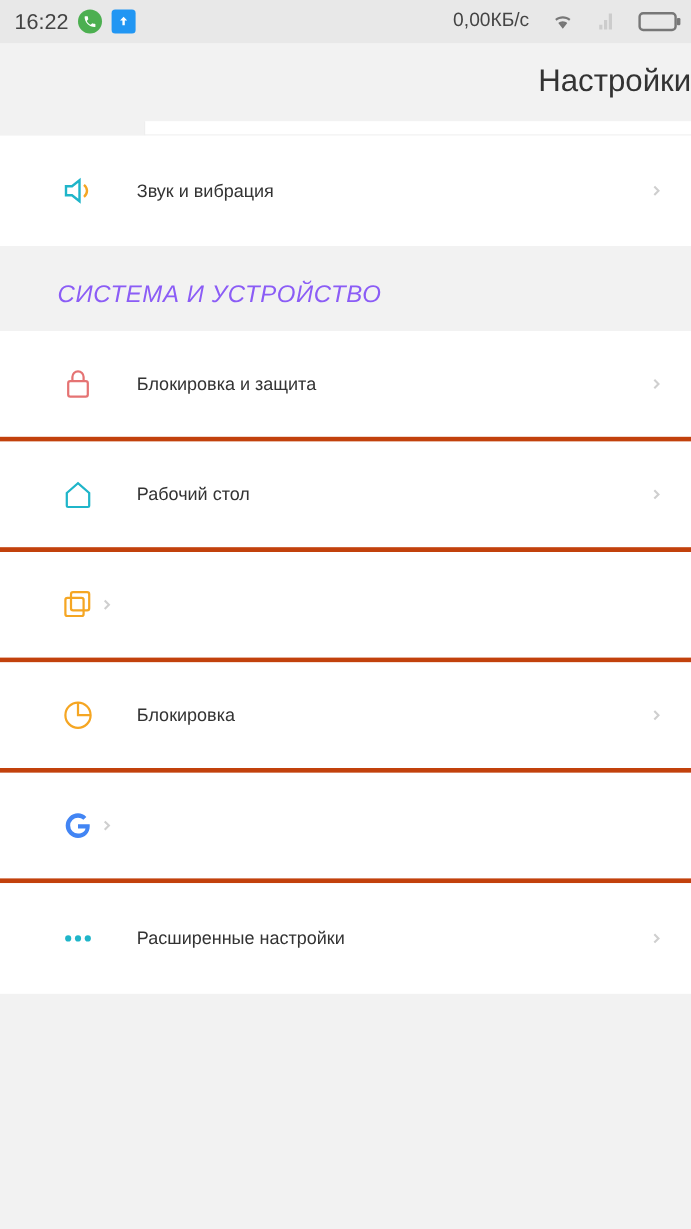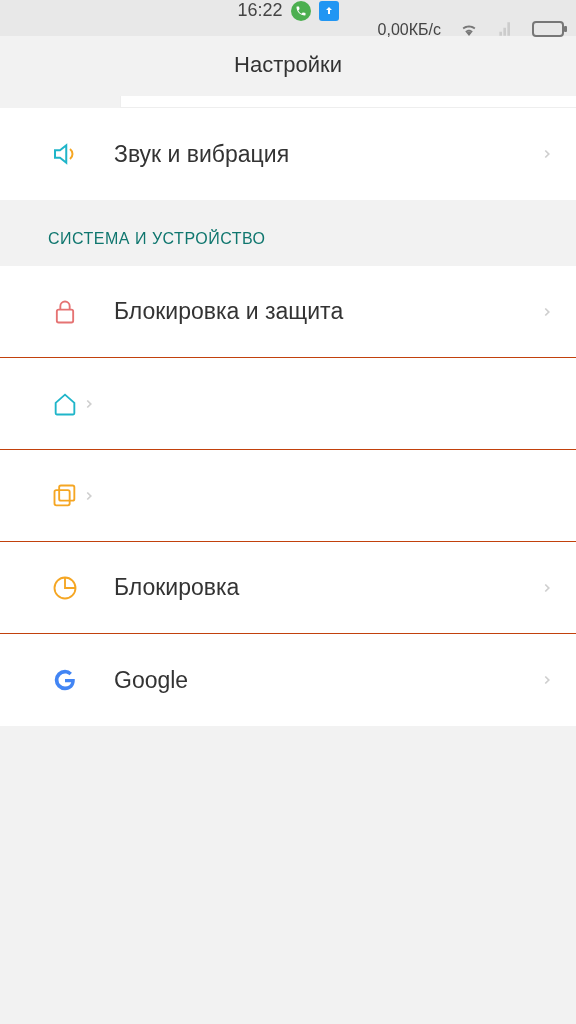--- a/index.html
+++ b/index.html
@@ -11,79 +11,80 @@
     overflow: hidden;
   }
   .status-bar {
     height: 36px;
     background: #e8e8e8;
     display: flex;
     align-items: center;
     padding: 0 12px;
     font-size: 18px;
     color: #444;
-    flex-direction: column;
   }
   .status-left { display: flex; align-items: center; gap: 8px; }
-  .status-right { margin-left: auto; display: flex; gap: 17px; font-size: 16px; }
+  .status-right { margin-left: auto; display: flex; align-items: center; gap: 17px; font-size: 16px; }
   .status-time { font-weight: 500; }
   .phone-icon {
     width: 20px; height: 20px; background: #4caf50; border-radius: 50%;
     display: flex; align-items: center; justify-content: center;
   }
   .upload-icon {
     width: 20px; height: 20px; background: #2196f3;
     display: flex; align-items: center; justify-content: center; border-radius: 3px;
   }
   .header {
     background: #f2f2f2;
     padding: 16px 0 18px;
     text-align: center;
   }
   .header-title {
-    font-size: 22px;
+    font-size: 26px;
     font-weight: 500;
     color: #333;
+    text-align: right;
   }
   .partial-item {
     height: 12px;
     background: #fff;
     margin-left: 120px;
     border-left: 1px solid #eee;
     border-bottom: 1px solid #eee;
   }
   .item {
     background: #fff;
     height: 92px;
     display: flex;
     align-items: center;
     padding: 0 22px 0 48px;
-    border-bottom: 1px solid #c2410c;
+    border-bottom: 4px solid #c2410c;
   }
   .item:last-of-type { border-bottom: none; }
   .item-icon {
     width: 34px;
     display: flex;
     align-items: center;
     justify-content: center;
   }
   .item-label {
     flex: 1;
-    font-size: 23px;
+    font-size: 15px;
     color: #333;
     margin-left: 32px;
   }
   .chevron {
     color: #cfcfcf;
   }
   .section-header {
     padding: 30px 48px 18px;
-    font-size: 16px;
-    color: #0f766e;
+    font-size: 20px;
+    color: #8b5cf6;
     letter-spacing: 0.5px;
+    font-style: italic;
   }
   .group { background: #fff; }
   .highlighted {
     position: relative;
   }
   .highlight-border {
     position: absolute;
     top: -5px; left: 32px; right: 16px; bottom: -5px;
     border: 8px solid #f58b1e;
     border-radius: 8px;
@@ -177,20 +178,21 @@
     </span>
   </div>
 
 
   <div class="item">
     <span class="item-icon">
       <svg width="28" height="28" viewBox="0 0 24 24" fill="none" stroke="#1fb5c9" stroke-width="1.6">
           <path d="M4 11l8-7 8 7v9a1 1 0 0 1-1 1H5a1 1 0 0 1-1-1v-9z"></path>
         </svg>
     </span>
+    <span class="item-label">Рабочий стол</span>
     <span class="chevron">
       <svg width="14" height="22" viewBox="0 0 24 24" fill="none" stroke="currentColor" stroke-width="3">
           <path d="M9 6l6 6-6 6"></path>
         </svg>
     </span>
   </div>
 
   <div class="item">
     <span class="item-icon">
       <svg width="28" height="28" viewBox="0 0 24 24" fill="none" stroke="#f5a623" stroke-width="1.6">
@@ -220,22 +222,36 @@
         </svg>
     </span>
   </div>
 
   <div class="item">
     <span class="item-icon">
       <svg width="28" height="28" viewBox="0 0 24 24">
           <path fill="#4285F4" d="M21.35 11.1H12v2.9h5.35c-.5 2.4-2.5 3.6-5.35 3.6A5.6 5.6 0 1 1 12 6.4c1.5 0 2.8.55 3.85 1.5l2.1-2.1A8.8 8.8 0 0 0 12 3.2a8.8 8.8 0 1 0 0 17.6c5.05 0 8.4-3.55 8.4-8.55 0-.4-.03-.8-.05-1.15z"></path>
         </svg>
     </span>
-    <span class="item-label">Google</span>
-    <span class="chevron">
-      <svg width="14" height="22" viewBox="0 0 24 24" fill="none" stroke="currentColor" stroke-width="3">
-          <path d="M9 6l6 6-6 6"></path>
-        </svg>
-    </span>
-  </div>
-
+    <span class="chevron">
+      <svg width="14" height="22" viewBox="0 0 24 24" fill="none" stroke="currentColor" stroke-width="3">
+          <path d="M9 6l6 6-6 6"></path>
+        </svg>
+    </span>
+  </div>
+
+  <div class="item">
+    <span class="item-icon">
+      <svg width="28" height="28" viewBox="0 0 24 24" fill="#1fb5c9">
+          <circle cx="5" cy="12" r="2.2"></circle>
+          <circle cx="12" cy="12" r="2.2"></circle>
+          <circle cx="19" cy="12" r="2.2"></circle>
+        </svg>
+    </span>
+    <span class="item-label">Расширенные настройки</span>
+    <span class="chevron">
+      <svg width="14" height="22" viewBox="0 0 24 24" fill="none" stroke="currentColor" stroke-width="3">
+          <path d="M9 6l6 6-6 6"></path>
+        </svg>
+    </span>
+  </div>
 
 </div>
 
 </body></html>

